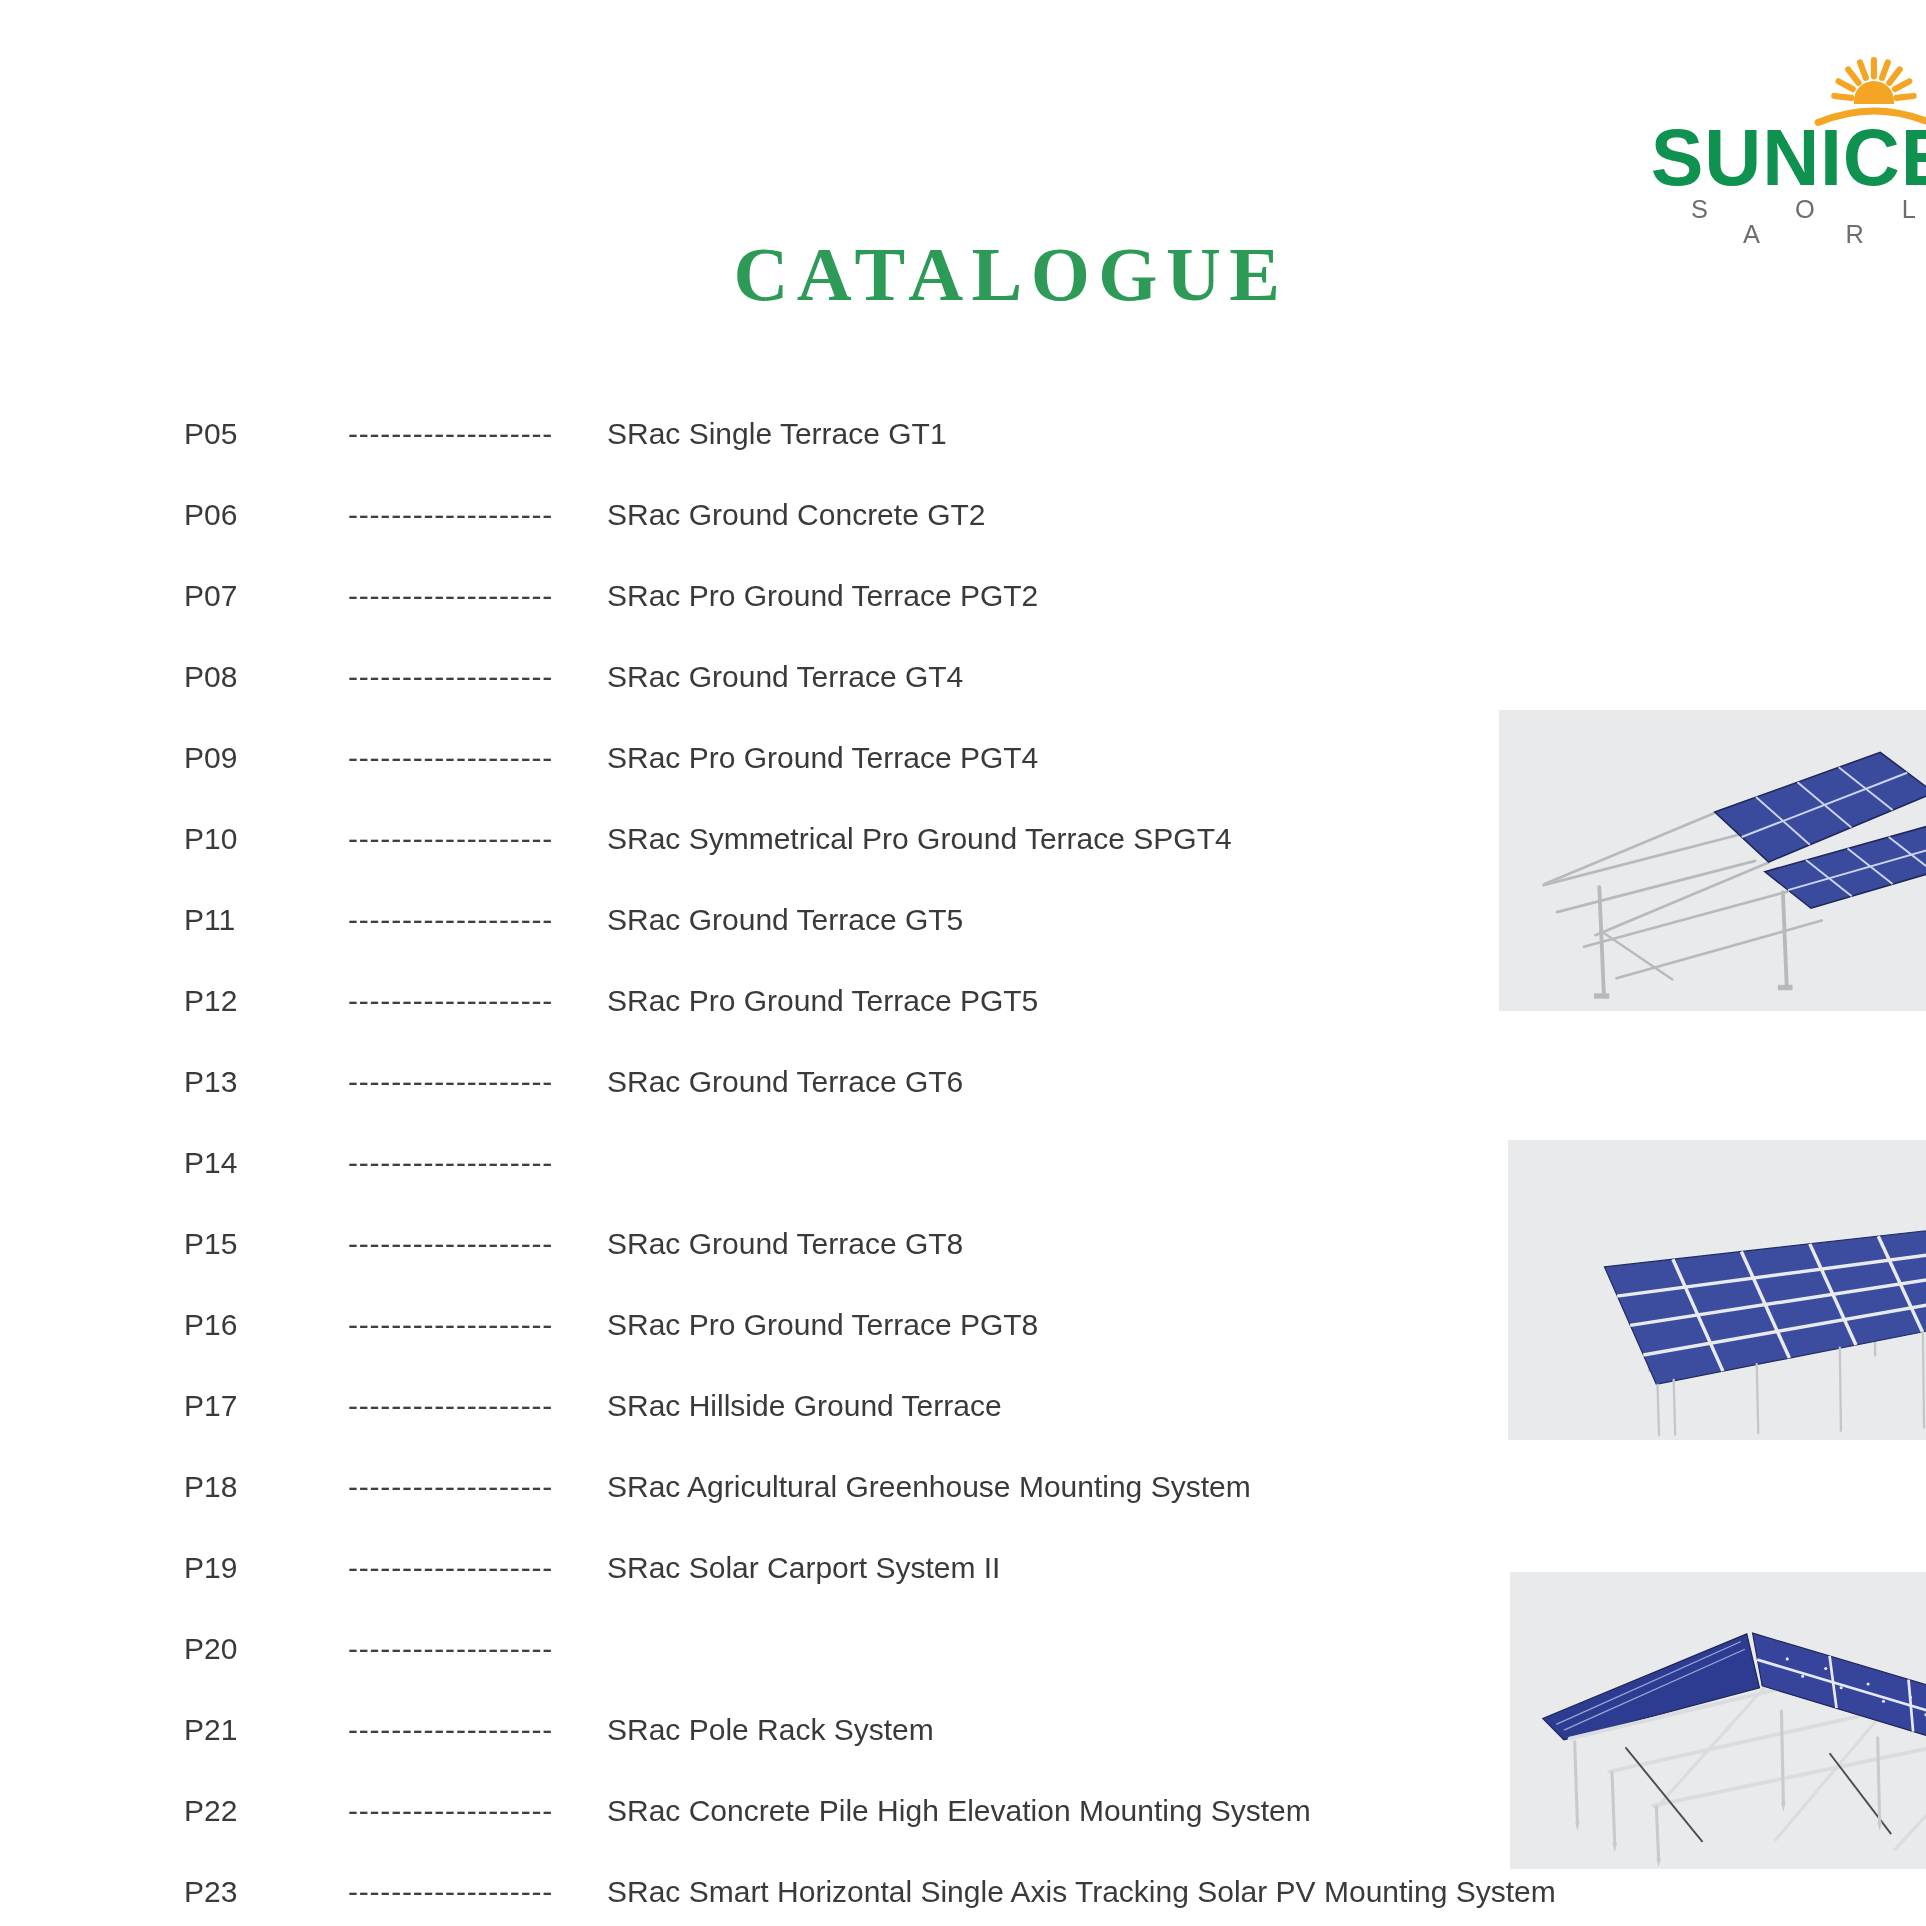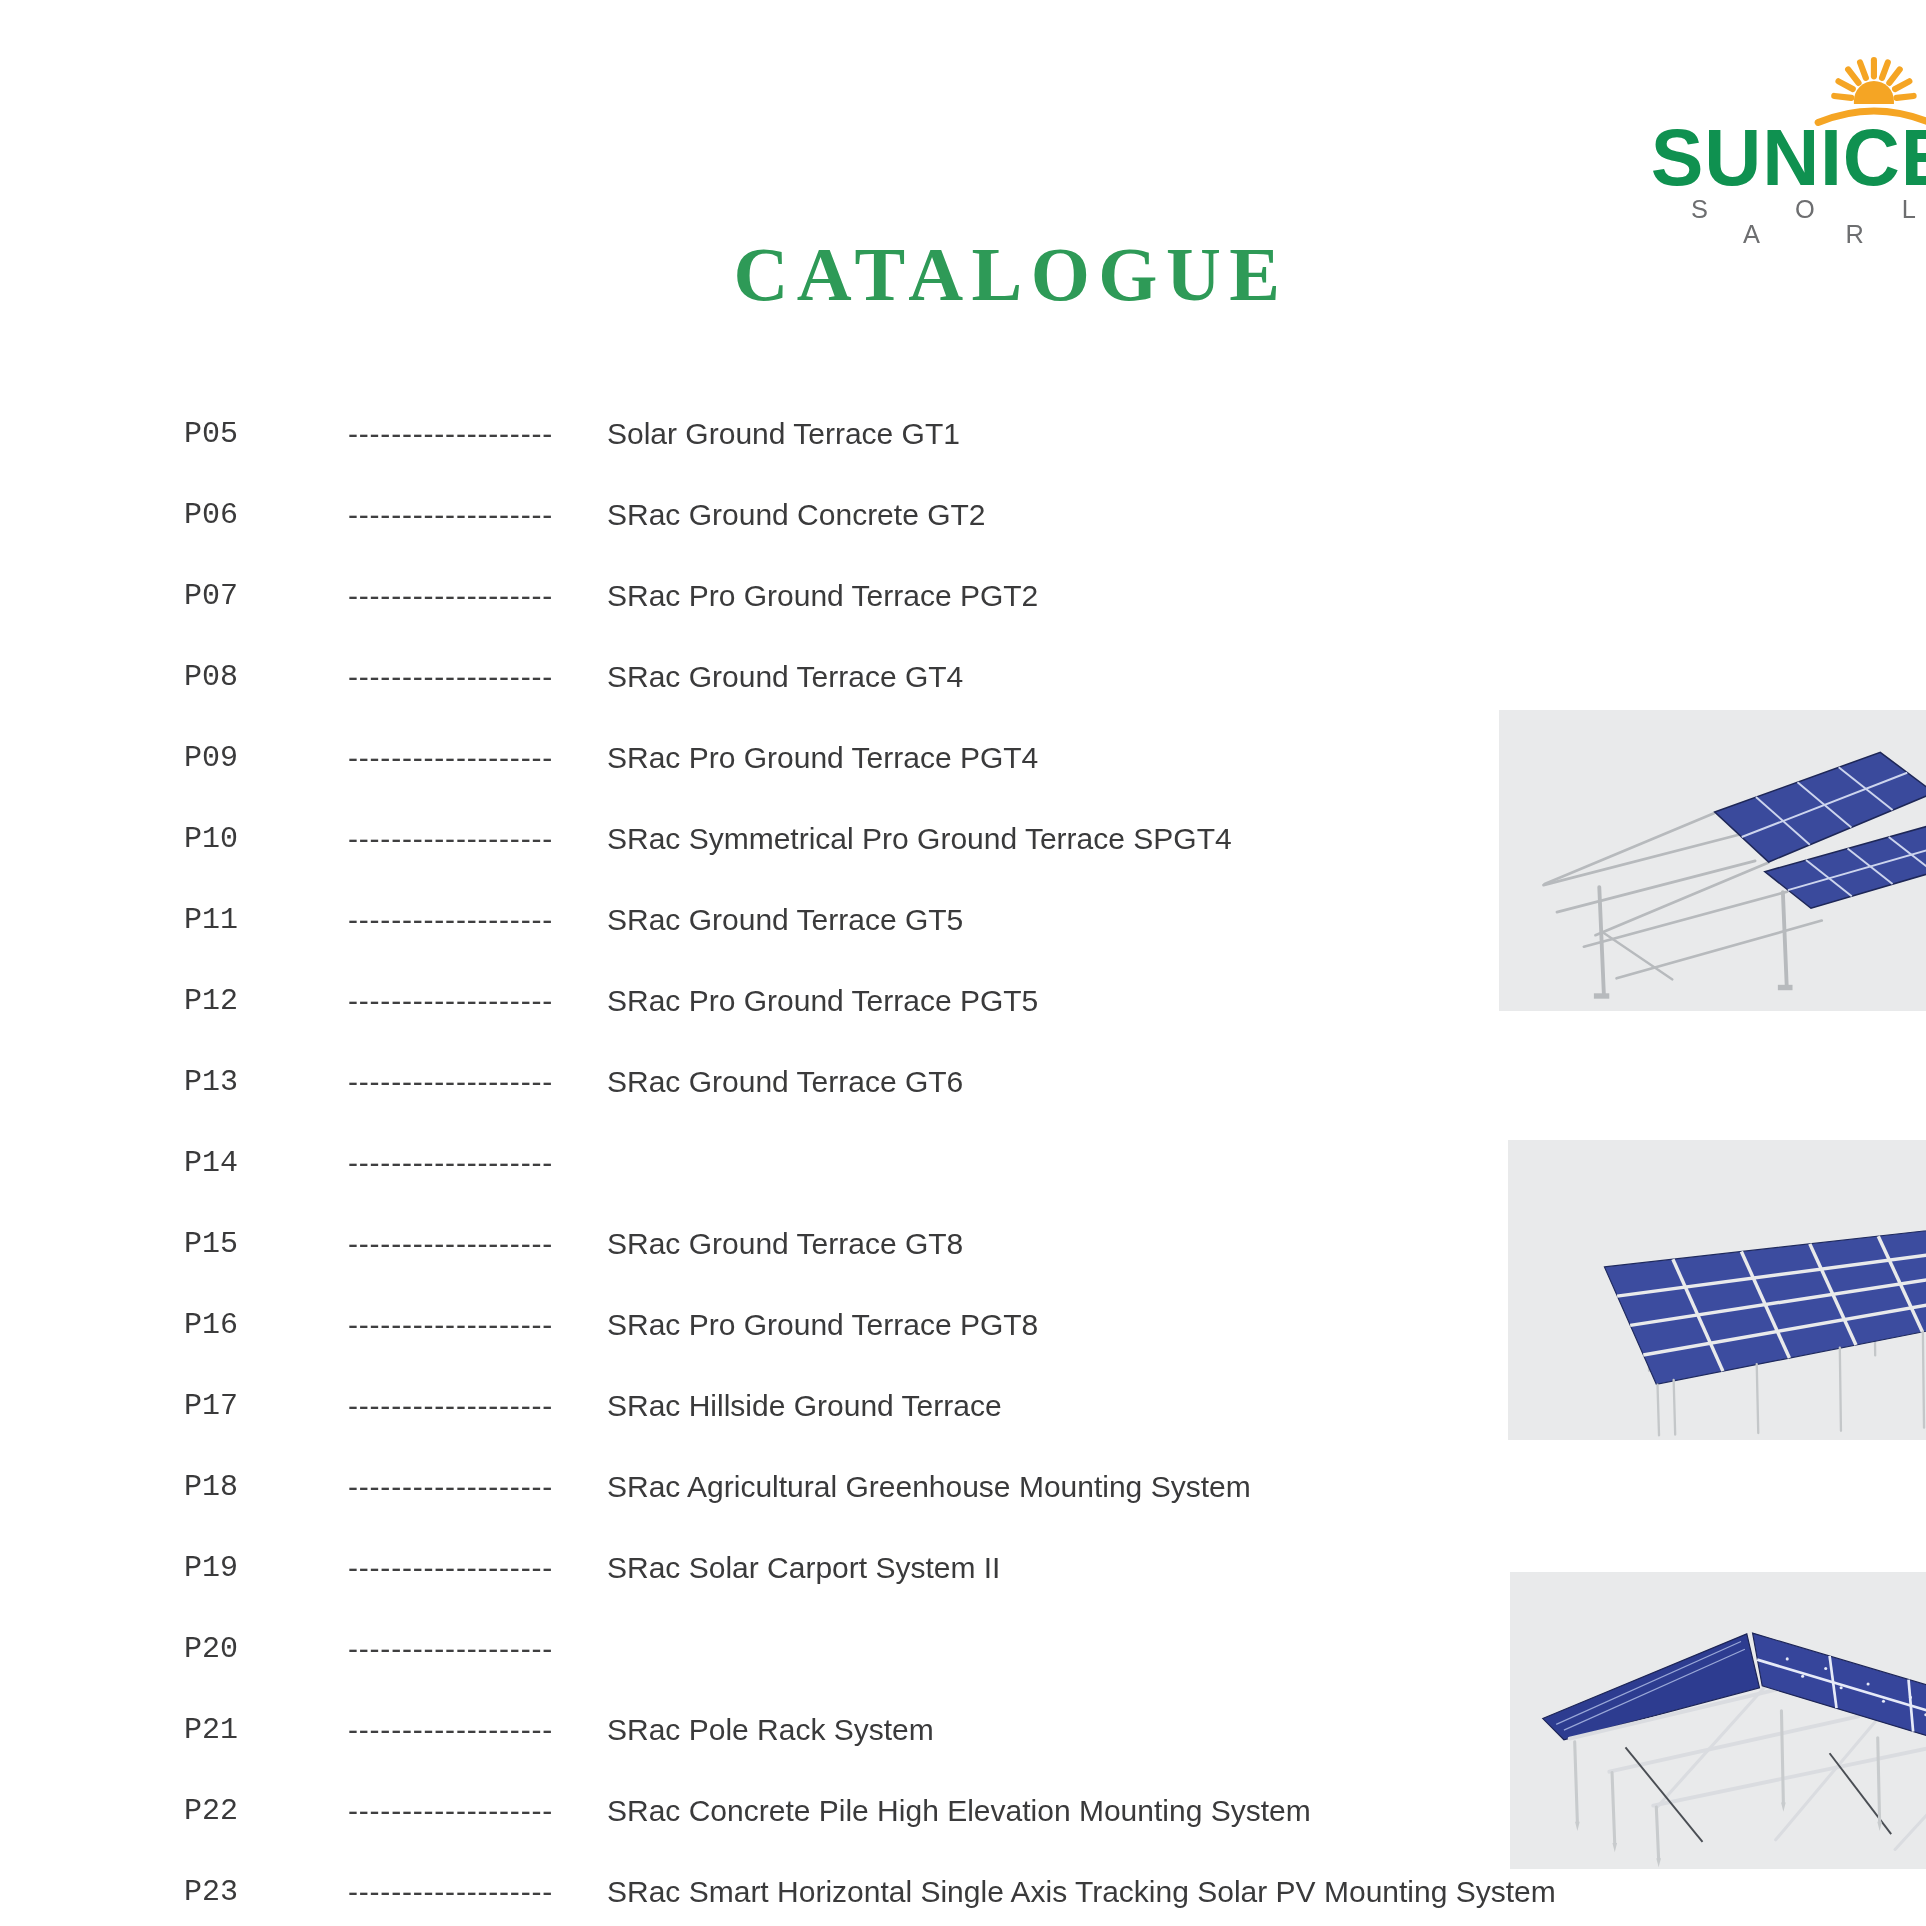--- a/index.html
+++ b/index.html
@@ -27,21 +27,21 @@
          font-size:25.4px;line-height:1;letter-spacing:40px;color:var(--gray-sub);}
 
   
   .title{position:absolute;left:0;top:236px;width:2022px;text-align:center;
          font-family:"Liberation Serif",serif;font-weight:bold;font-size:76px;
          line-height:1;letter-spacing:8.5px;color:var(--green-title);}
 
   
   .toc{position:absolute;left:184px;top:393px;width:1448px;}
   .toc-row{display:flex;align-items:center;height:81px;font-size:30px;line-height:1;}
-  .toc-page{width:164px;flex:0 0 auto;color:var(--text);font-family:Liberation Mono, monospace;}
+  .toc-page{width:164px;flex:0 0 auto;color:var(--text);}
   .toc-dash{width:259px;flex:0 0 auto;color:var(--dash);letter-spacing:0.8px;white-space:nowrap;overflow:hidden;}
   .toc-title{flex:1 1 auto;white-space:nowrap;color:var(--text);}
 
   
   .fig{position:absolute;background:var(--render-bg);}
   .fig svg{display:block;width:100%;height:100%;}
   #fig1{left:1499px;top:710px;width:480px;height:301px;}
   #fig2{left:1508px;top:1140px;width:489px;height:300px;}
   #fig3{left:1510px;top:1572px;width:489px;height:297px;}
 </style>
@@ -69,21 +69,21 @@
     <div class="brand">SUNICE</div>
     <div class="brand-sub">S O L A R</div>
   </div>
 
   <div class="title">CATALOGUE</div>
 
   <div class="toc">
     <div class="toc-row">
       <span class="toc-page">P05</span>
       <span class="toc-dash">-------------------</span>
-      <span class="toc-title">Solar Ground Terrace GT1</span>
+      <span class="toc-title">SRac Single Terrace GT1</span>
     </div>
 
     <div class="toc-row">
       <span class="toc-page">P06</span>
       <span class="toc-dash">-------------------</span>
       <span class="toc-title">SRac Ground Concrete GT2</span>
     </div>
 
     <div class="toc-row">
       <span class="toc-page">P07</span>

